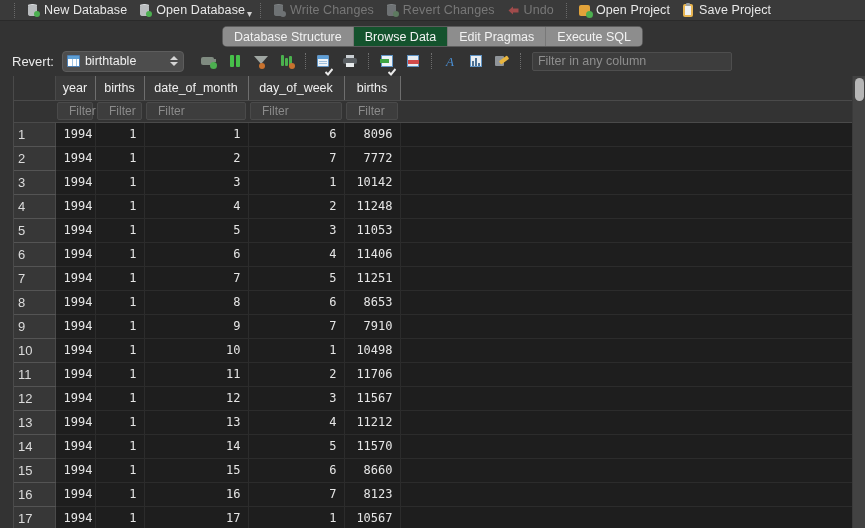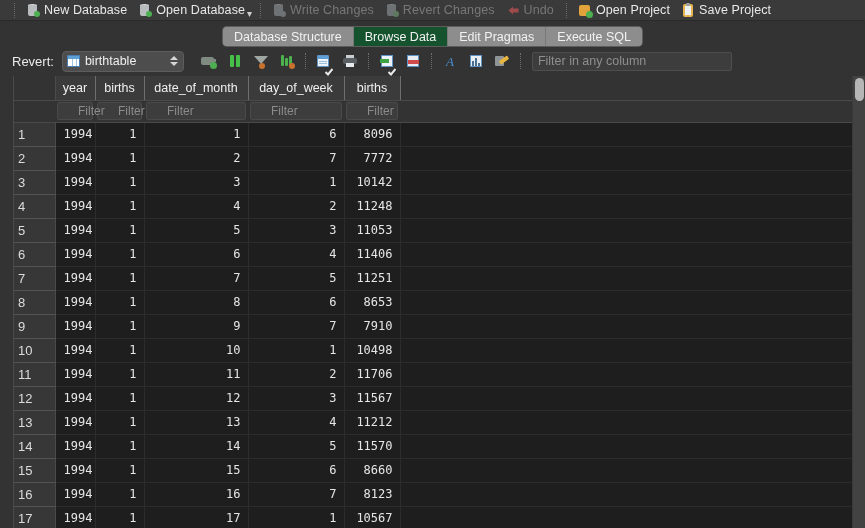--- a/index.html
+++ b/index.html
@@ -328,21 +328,21 @@
     padding: 0;
   }
   tr.filters td.corner { background:#333333;}
   .filter-box {
     height: 18px;
     margin: 1px 2px;
     background: #3d3d3d;
     border: 1px solid #4a4a4a;
     border-radius: 2px;
     display: flex; align-items: center;
-    padding-left: 20px;
+    padding-left: 11px;
   }
   .filter-box span {
     font-family:"Liberation Sans", sans-serif;
     font-size: 12px; color: #8b8b8b;
   }
   tr.filters td.pad { background:#333333; }
 
   tbody td {
     height: 24px;
     font-size: 12px;

